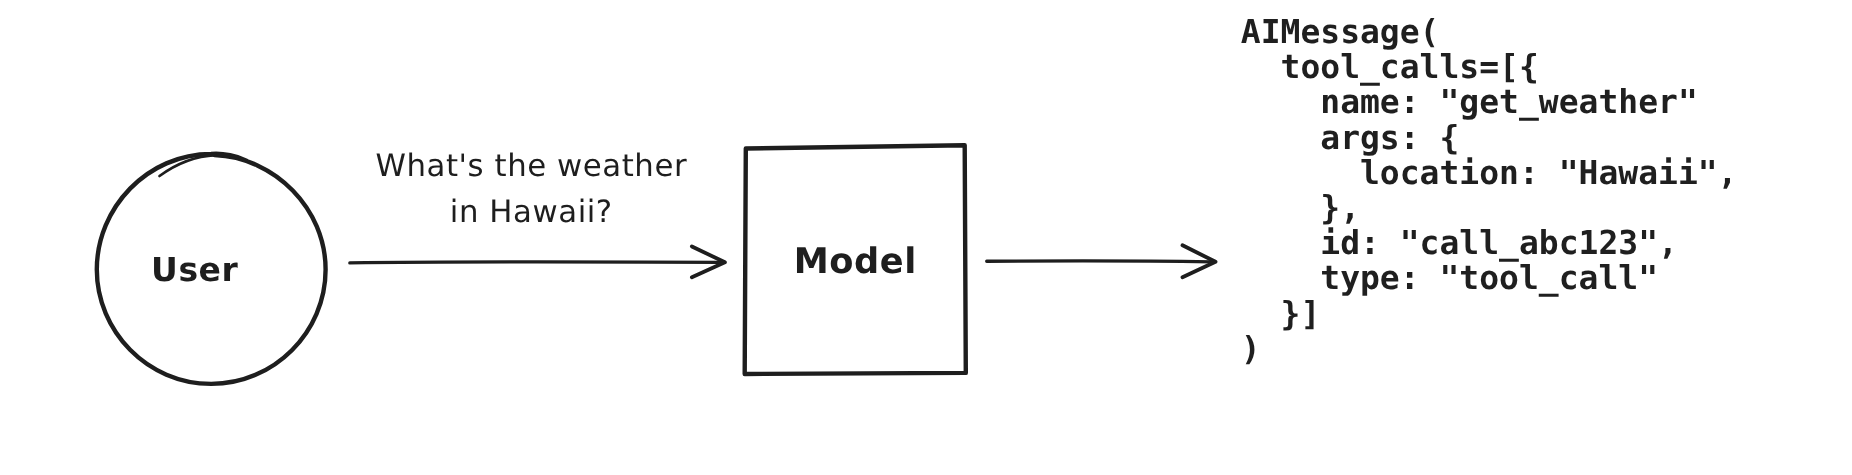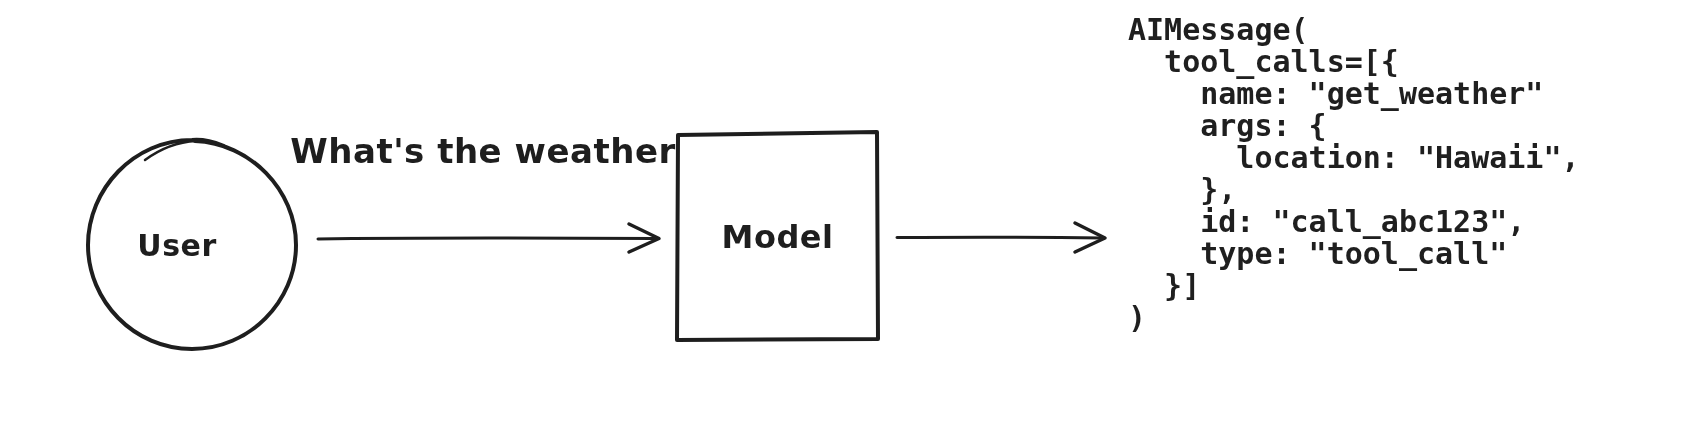--- a/index.html
+++ b/index.html
@@ -46,22 +46,22 @@
     width: 201px;
     height: 207px;
     font-size: 32px;
   }
   .message-label {
     position: absolute;
     left: 290px;
     top: 130px;
     width: 386px;
     text-align: center;
-    font-size: 34px;
-    font-weight: bold;
+    font-size: 28px;
+    font-weight: normal;
     line-height: 42px;
     color: #1e1e1e;
     letter-spacing: 0.5px;
   }
   pre.code-block {
     position: absolute;
     left: 1128px;
     top: 14px;
     margin: 0;
     font-family: "DejaVu Sans Mono", monospace;
@@ -104,20 +104,21 @@
   <div class="node-label user-label">
     <span>User</span>
   </div>
 
   <div class="node-label model-label">
     <span>Model</span>
   </div>
 
   <div class="message-label">
     <div>What's the weather</div>
+    <div>in Hawaii?</div>
   </div>
 
   <pre class="code-block">AIMessage(
   tool_calls=[{
     name: "get_weather"
     args: {
       location: "Hawaii",
     },
     id: "call_abc123",
     type: "tool_call"

